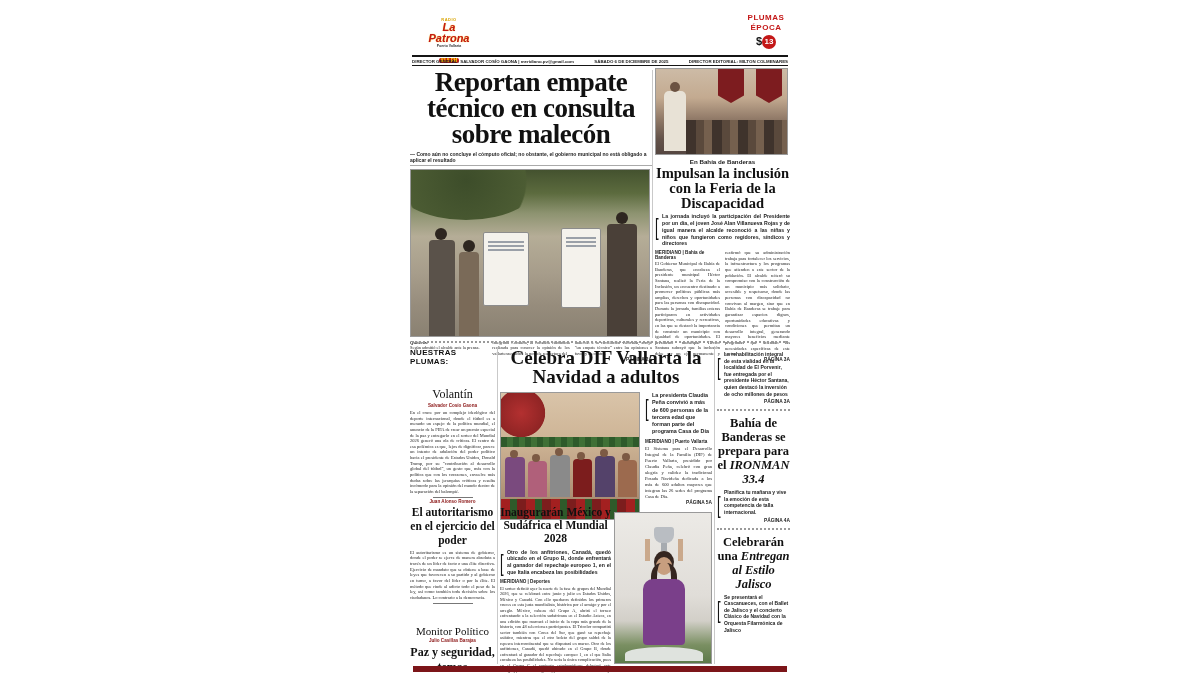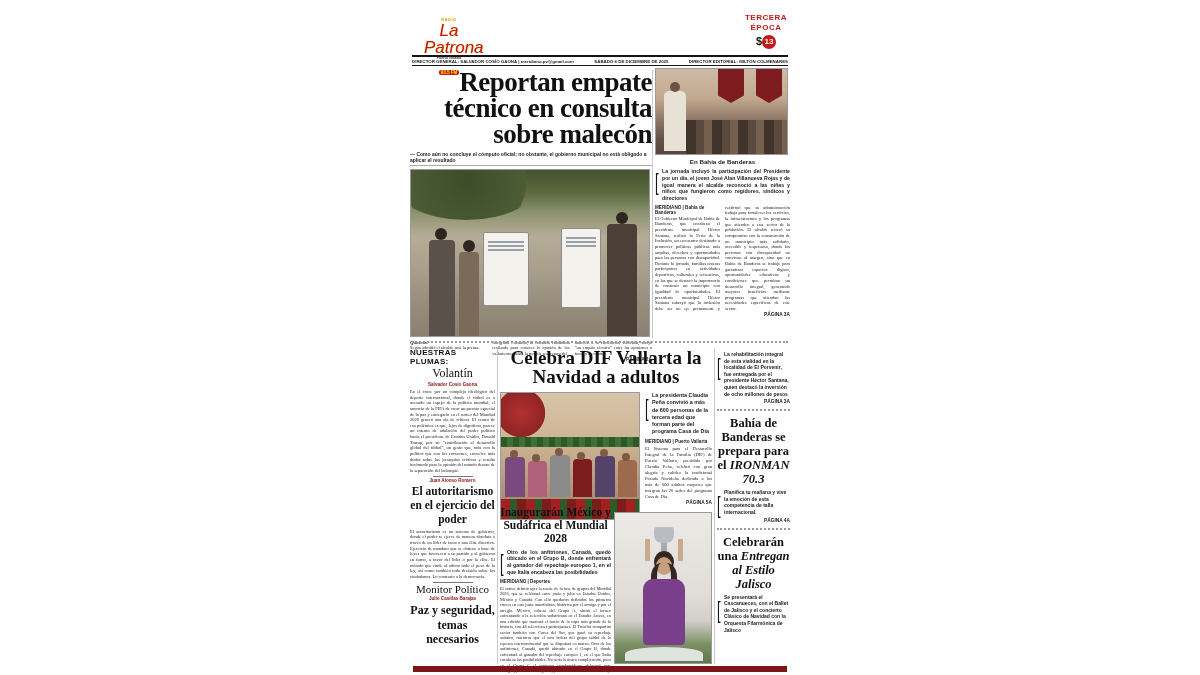--- a/index.html
+++ b/index.html
@@ -5,21 +5,21 @@
   * { margin:0; padding:0; box-sizing:border-box; }
   html,body { width:1200px; height:675px; background:#ffffff; overflow:hidden;
               font-family:"Liberation Serif", serif; color:#111; }
   .page { position:absolute; left:408px; top:0; width:384px; height:675px; background:#fff; }
 
   
   .masthead { position:absolute; left:0; top:5px; width:384px; height:49px; }
   .patrona { position:absolute; left:16px; top:12px; width:50px; height:32px; text-align:center;
              font-family:"Liberation Sans",sans-serif; }
   .patrona .p-top { font-size:4px; font-weight:bold; color:#d9a400; letter-spacing:.5px; }
-  .patrona .p-name { font-size:17px; font-weight:400; font-style:italic; color:#c41818;
+  .patrona .p-name { font-size:11px; font-weight:700; font-style:italic; color:#c41818;
                      text-shadow:0 0 1px #f5c400; line-height:1; }
   .patrona .p-loc { font-size:3.5px; font-weight:bold; color:#333; }
   .patrona .p-freq { display:inline-block; background:#c41818; color:#ffe600; font-size:4.5px;
                      font-weight:900; padding:0 2px; border-radius:2px; }
   .mer-wrap { position:absolute; left:62px; top:0; width:266px; text-align:center; }
   .mer-globe { position:absolute; left:4px; top:6px; width:40px; height:40px; border-radius:50%;
                background:repeating-linear-gradient(180deg,#c41818 0 3px,#ffffff 3px 5px); z-index:0; }
   .mer-title { position:relative; z-index:1; font-family:"Liberation Sans",sans-serif;
                font-weight:900; font-size:41px; letter-spacing:-2px; line-height:1; color:#151515; }
   .mer-bar { position:relative; z-index:1; margin:0 6px; background:#151515; color:#fff;
@@ -46,21 +46,21 @@
               text-align:right; color:#222; }
   .bracket { position:relative; padding-left:7px; }
   .bracket::before { content:"["; position:absolute; left:0; top:-1px; font-size:13px;
                      font-weight:400; transform:scaleY(1.9); transform-origin:top; color:#151515; }
   .dotted { border-top:2px dotted #9a9a9a; }
   .vrule { position:absolute; width:1px; background:#c9c9c9; }
   .photo { border:1px solid #9a9a9a; position:relative; overflow:hidden; }
 
   
   .lead-col { position:absolute; left:2px; top:70px; width:242px; }
-  .lead-hl { font-size:27px; line-height:.96; text-align:right; letter-spacing:-.5px; }
+  .lead-hl { font-size:27px; line-height:.96; text-align:center; letter-spacing:-.5px; }
   .lead-deck { margin-top:3px; font-family:"Liberation Sans",sans-serif; font-weight:bold;
                font-size:5px; color:#222; border-bottom:1px solid #aaa; padding-bottom:2px; }
   .lead-photo { margin-top:3px; width:240px; height:168px;
     background:linear-gradient(180deg,#44522f 0%,#5c6b3e 14%,#8d9370 26%,#b5ad97 40%,#a79d8b 62%,#968c7c 82%,#8a8172 100%); }
   .lp-tree { position:absolute; left:-20px; top:-30px; width:150px; height:80px; border-radius:50%;
              background:radial-gradient(circle,#3d4d2a 0%,#4c5c33 70%,transparent 72%); }
   .lp-booth { position:absolute; background:#f4f2ec; border:1px solid #8c8c8c; border-radius:2px; }
   .lp-b1 { left:72px; top:62px; width:46px; height:74px; }
   .lp-b2 { left:150px; top:58px; width:40px; height:80px; }
   .lp-booth::after { content:""; position:absolute; left:4px; top:8px; right:4px; height:10px;
@@ -92,21 +92,21 @@
   .incl-deck { margin-top:3px; font-family:"Liberation Sans",sans-serif; font-weight:bold;
                font-size:5.2px; line-height:1.3; text-align:justify; color:#222; }
   .incl-body { margin-top:3px; column-count:2; column-gap:5px; }
   .incl-body .tagline { margin-bottom:1px; }
 
   
   .lower { position:absolute; left:0; top:348px; width:384px; height:316px; }
   .plumas { position:absolute; left:2px; top:0; width:85px; text-align:center; }
   .plumas-hdr { font-family:"Liberation Sans",sans-serif; font-weight:900; font-size:8px;
                 letter-spacing:.3px; text-align:left; }
-  .col-name { font-size:12px; font-weight:400; margin-top:0; }
+  .col-name { font-size:12px; font-weight:400; margin-top:21px; }
   .byline { font-family:"Liberation Sans",sans-serif; font-weight:bold; font-size:4.6px;
             color:#8a1414; margin-top:1px; }
   .plumas-hl { font-size:10.5px; line-height:1.2; margin-top:2px; }
   .plumas-body { margin-top:2px; }
   .mini-rule { width:40px; margin:3px auto 0; border-top:1px solid #777; }
 
   .center-col { position:absolute; left:92px; top:0; width:212px; }
   .dif-hl { font-size:19px; line-height:1.02; text-align:center; }
   .dif-photo { position:absolute; left:0; top:44px; width:140px; height:128px;
     background:linear-gradient(180deg,#d9c4a9 0%,#cdb394 40%,#b79a7e 70%,#9c7f64 100%); }
@@ -164,21 +164,21 @@
 <div class="page">
 
   <div class="masthead">
     <div class="patrona">
       <div class="p-top">RADIO</div>
       <div class="p-name">La Patrona</div>
       <div class="p-loc">Puerto Vallarta</div>
       <div class="p-freq">93.5 FM</div>
     </div>
     <div class="epoca">
-      <div class="ep">TERCERA</div>
+      <div class="ep">PLUMAS</div>
       <div class="ep">ÉPOCA</div>
       <div class="price">
         <span>$</span><span class="coin">13</span>
       </div>
     </div>
   </div>
 
   <div class="dateline">
     <span>DIRECTOR GENERAL: SALVADOR COSÍO GAONA | meridiano.pv@gmail.com</span>
     <span>SÁBADO 6 DE DICIEMBRE DE 2025</span>
@@ -215,20 +215,21 @@
   <div class="vrule" style="left:244px; top:70px; height:268px;"></div>
 
   <div class="incl-col">
     <div class="photo incl-photo">
       <div class="ip-banner" style="left:62px;"></div>
       <div class="ip-banner" style="left:100px;"></div>
       <div class="ip-fig"></div>
       <div class="ip-crowd"></div>
     </div>
     <div class="incl-kicker">En Bahía de Banderas</div>
+    <h2 class="serif-head incl-hl">Impulsan la inclusión con la Feria de la Discapacidad</h2>
     <div class="incl-deck bracket">La jornada incluyó la participación del Presidente por un día, el joven José Alan Villanueva Rojas y de igual manera el alcalde reconoció a las niñas y niños que fungieron como regidores, síndicos y directores</div>
     <div class="incl-body">
       <div class="tagline">MERIDIANO | Bahía de Banderas</div>
       <div class="body-txt">El Gobierno Municipal de Bahía de Banderas, que encabeza el presidente municipal Héctor Santana, realizó la Feria de la Inclusión, un encuentro destinado a promover políticas públicas más amplias, derechos y oportunidades para las personas con discapacidad. Durante la jornada, familias enteras participaron en actividades deportivas, culturales y recreativas, en las que se destacó la importancia de construir un municipio con igualdad de oportunidades. El presidente municipal Héctor Santana subrayó que la inclusión debe ser un eje permanente y reafirmó que su administración trabaja para fortalecer los servicios, la infraestructura y los programas que atienden a este sector de la población. El alcalde reiteró su compromiso con la construcción de un municipio más solidario, accesible y respetuoso, donde las personas con discapacidad no convivan al margen, sino que en Bahía de Banderas se trabaje para garantizar espacios dignos, oportunidades educativas y condiciones que permitan un desarrollo integral, generando mayores beneficios mediante programas que atiendan las necesidades específicas de este sector.</div>
       <div class="page-ref">PÁGINA 3A</div>
     </div>
   </div>
 
   <div class="dotted" style="position:absolute; left:4px; right:4px; top:341px;"></div>
 
@@ -310,21 +311,21 @@
     <div class="rail">
       <div>
         <div class="rail-deck bracket">La rehabilitación integral de esta vialidad en la localidad de El Porvenir, fue entregada por el presidente Héctor Santana, quien destacó la inversión de ocho millones de pesos</div>
         <div class="page-ref">PÁGINA 3A</div>
       </div>
 
       <div class="dotted"></div>
 
       <div>
         <h3 class="serif-head rail-hl">
-          <span>Bahía de Banderas se prepara para el </span><em>IRONMAN 70.3</em>
+          <span>Bahía de Banderas se prepara para el </span><em>IRONMAN 33.4</em>
         </h3>
         <div class="rail-deck bracket">Planifica tu mañana y vive la emoción de esta competencia de talla internacional.</div>
         <div class="page-ref">PÁGINA 4A</div>
       </div>
 
       <div class="dotted"></div>
 
       <div>
         <h3 class="serif-head rail-hl">
           <span>Celebrarán una </span><em>Entregan al Estilo Jalisco</em>

